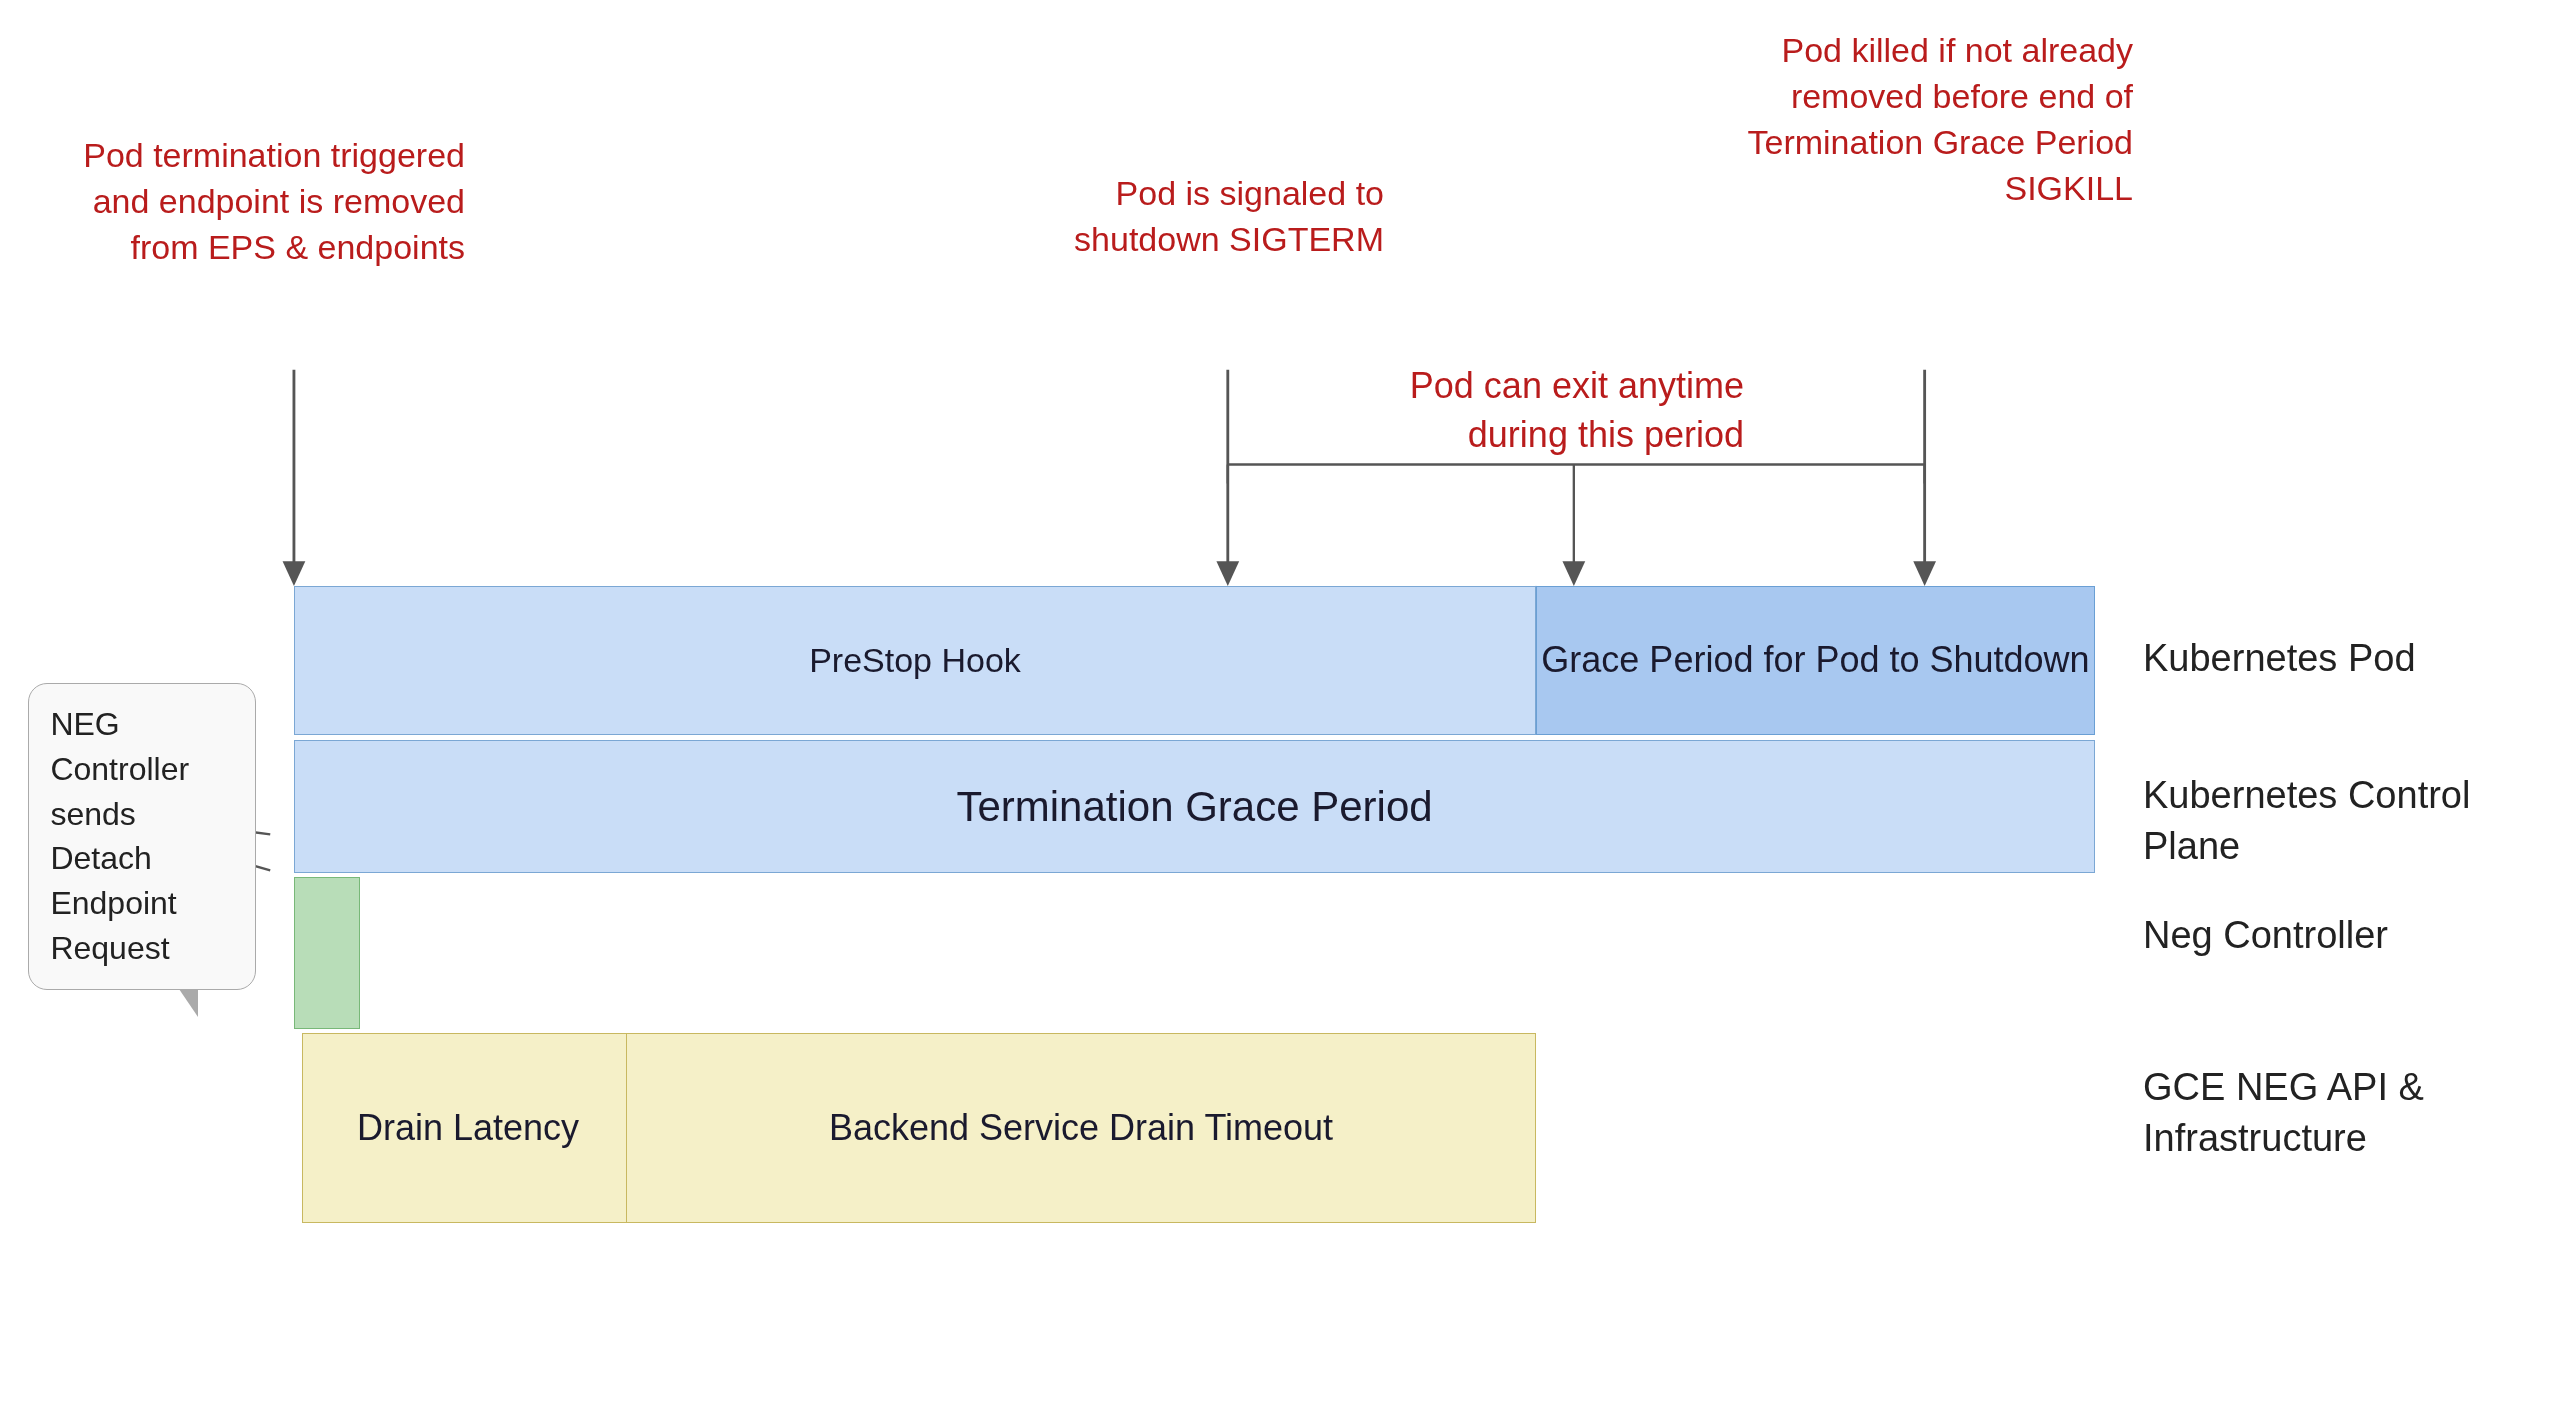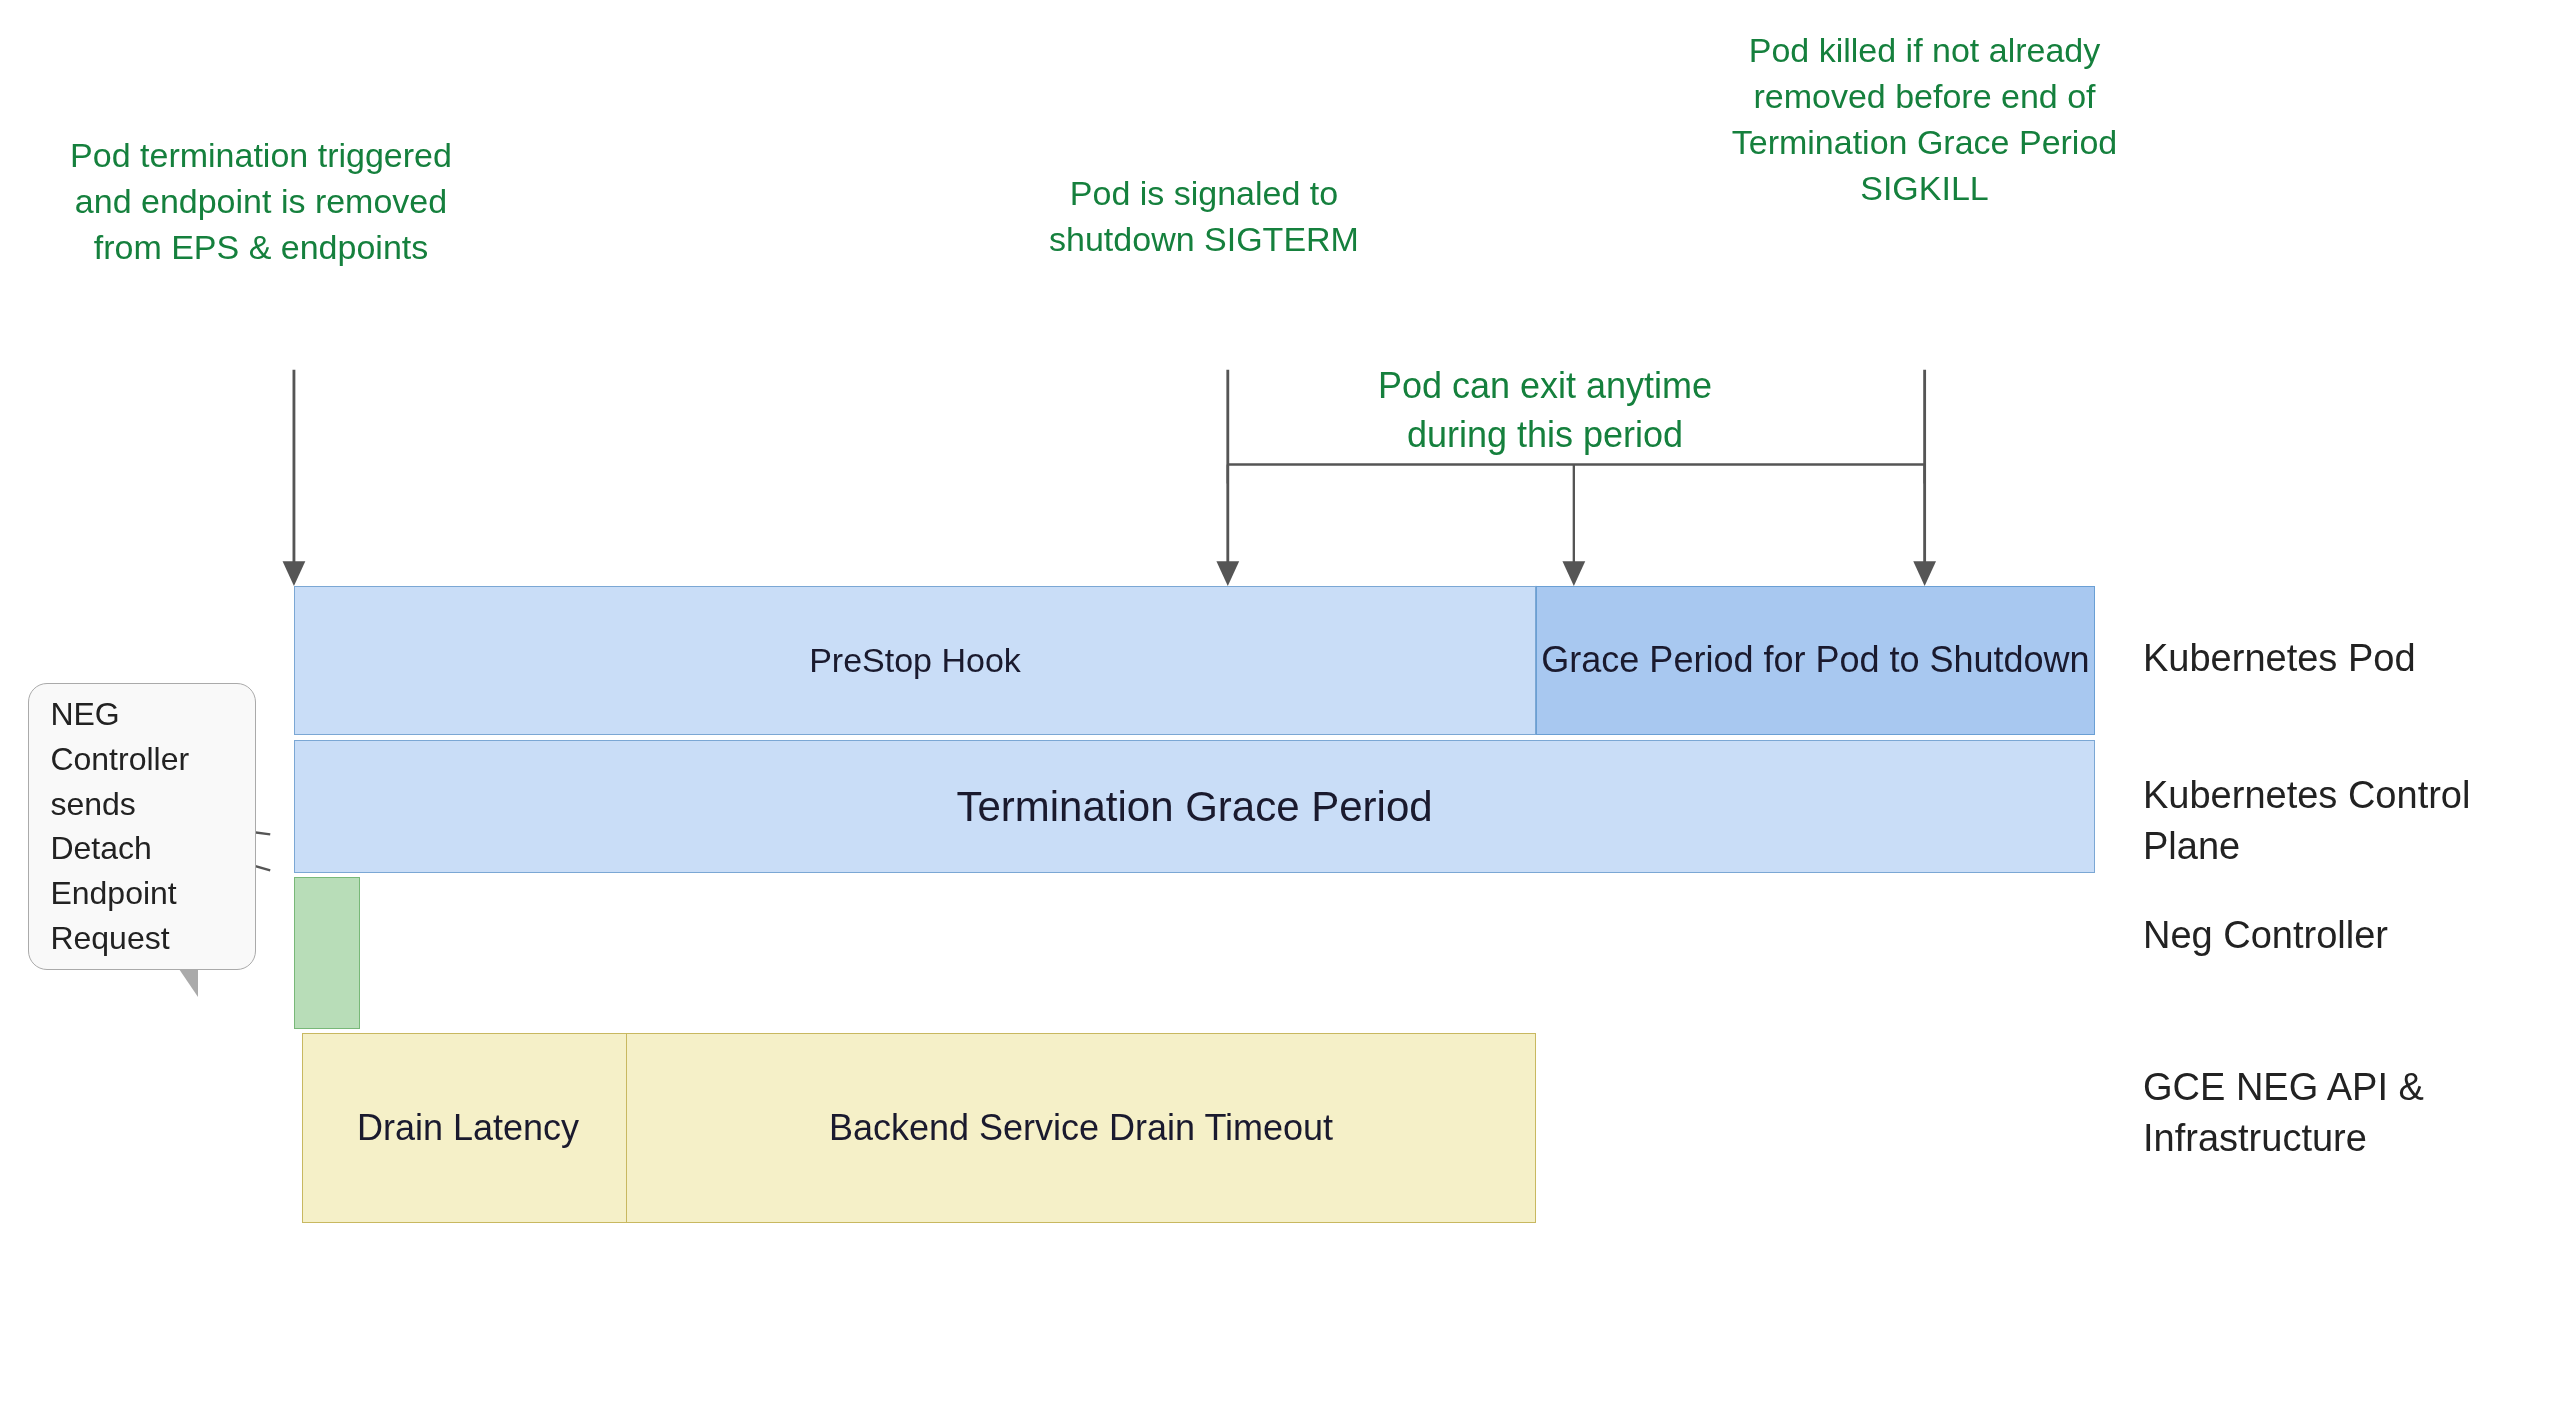--- a/index.html
+++ b/index.html
@@ -13,23 +13,23 @@
     }
     .diagram-container {
       position: absolute;
       top: 0; left: 0;
       width: 2576px;
       height: 1406px;
     }
     
     .label-box {
       position: absolute;
-      text-align: center;
+      text-align: right;
       font-size: 34px;
-      color: #15803d;
+      color: #b91c1c;
       line-height: 1.35;
     }
     
     .bar {
       position: absolute;
       border: 1.9px solid #7ba7d4;
     }
     .bar-blue-light {
       background: #c9ddf7;
       border-color: #7ba7d4;
@@ -50,21 +50,21 @@
       font-weight: 500;
       display: flex;
       align-items: center;
       justify-content: center;
     }
     
     .neg-bubble {
       position: absolute;
       border: 1.9px solid #aaa;
       border-radius: 19px;
-      padding: 8px 21px;
+      padding: 18px 21px;
       font-size: 32px;
       color: #222;
       background: #f9f9f9;
       line-height: 1.4;
     }
     
     .neg-bubble::after {
       content: '';
       position: absolute;
       bottom: -28.4px;

